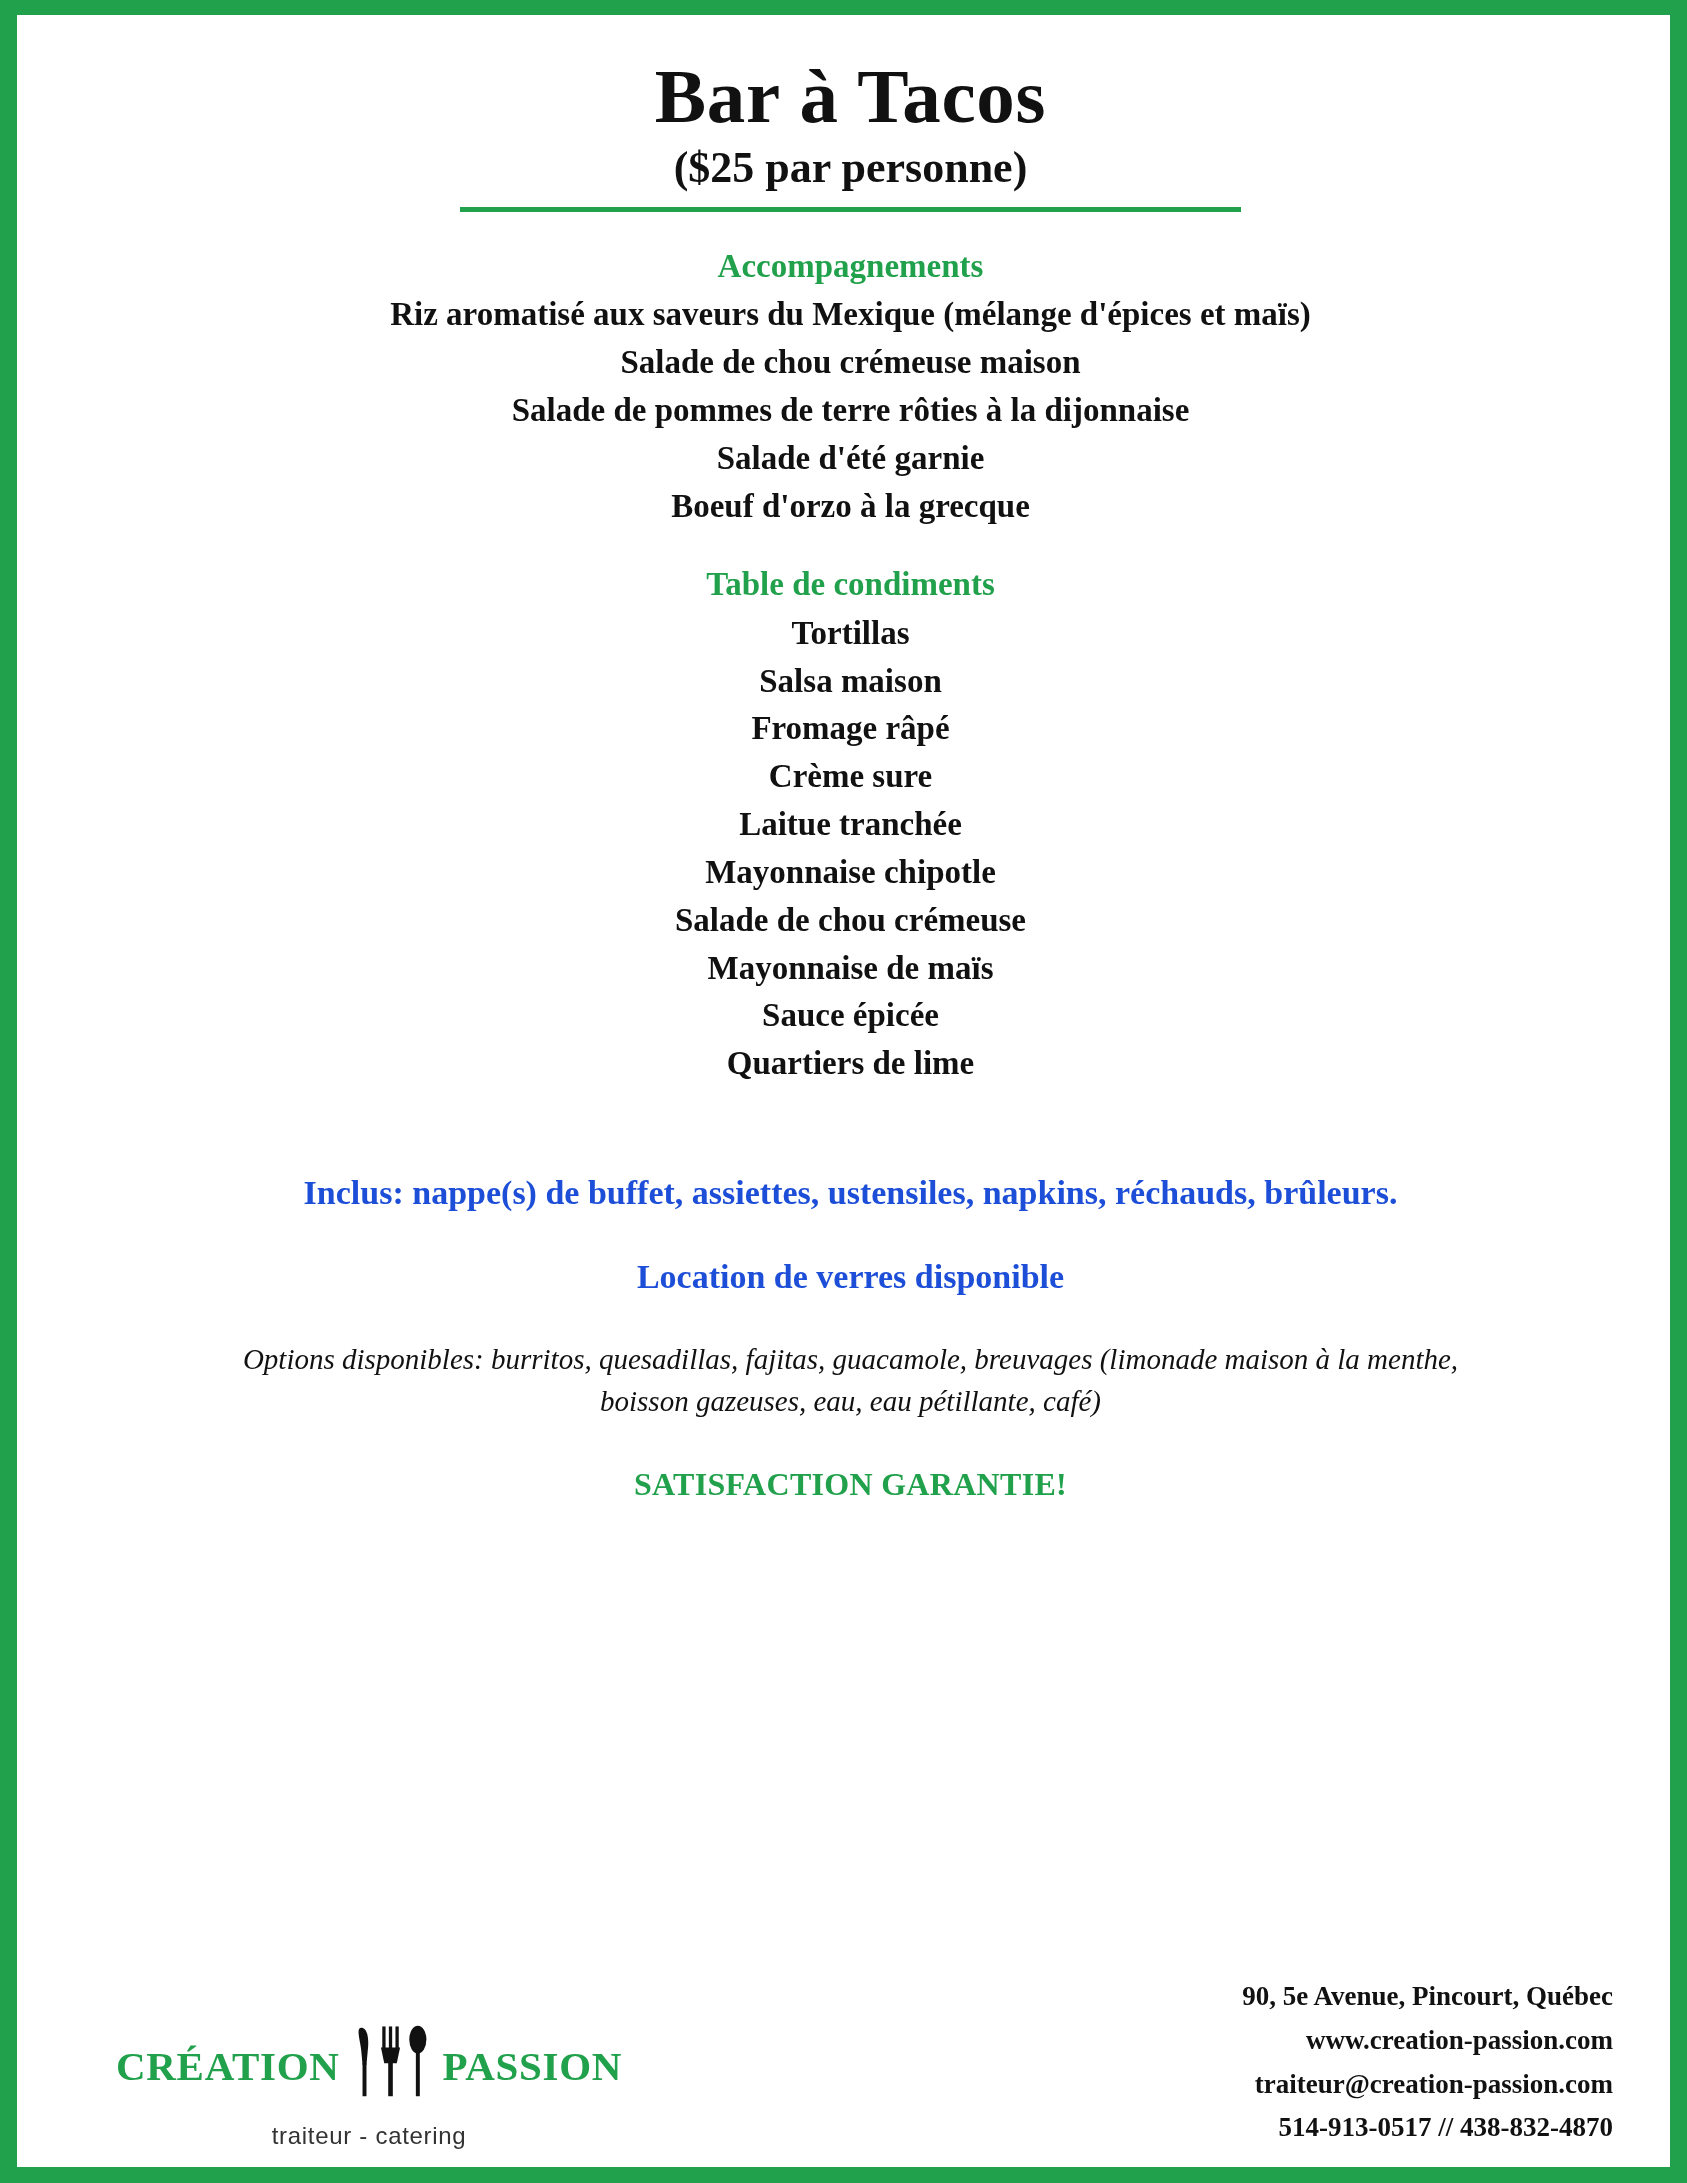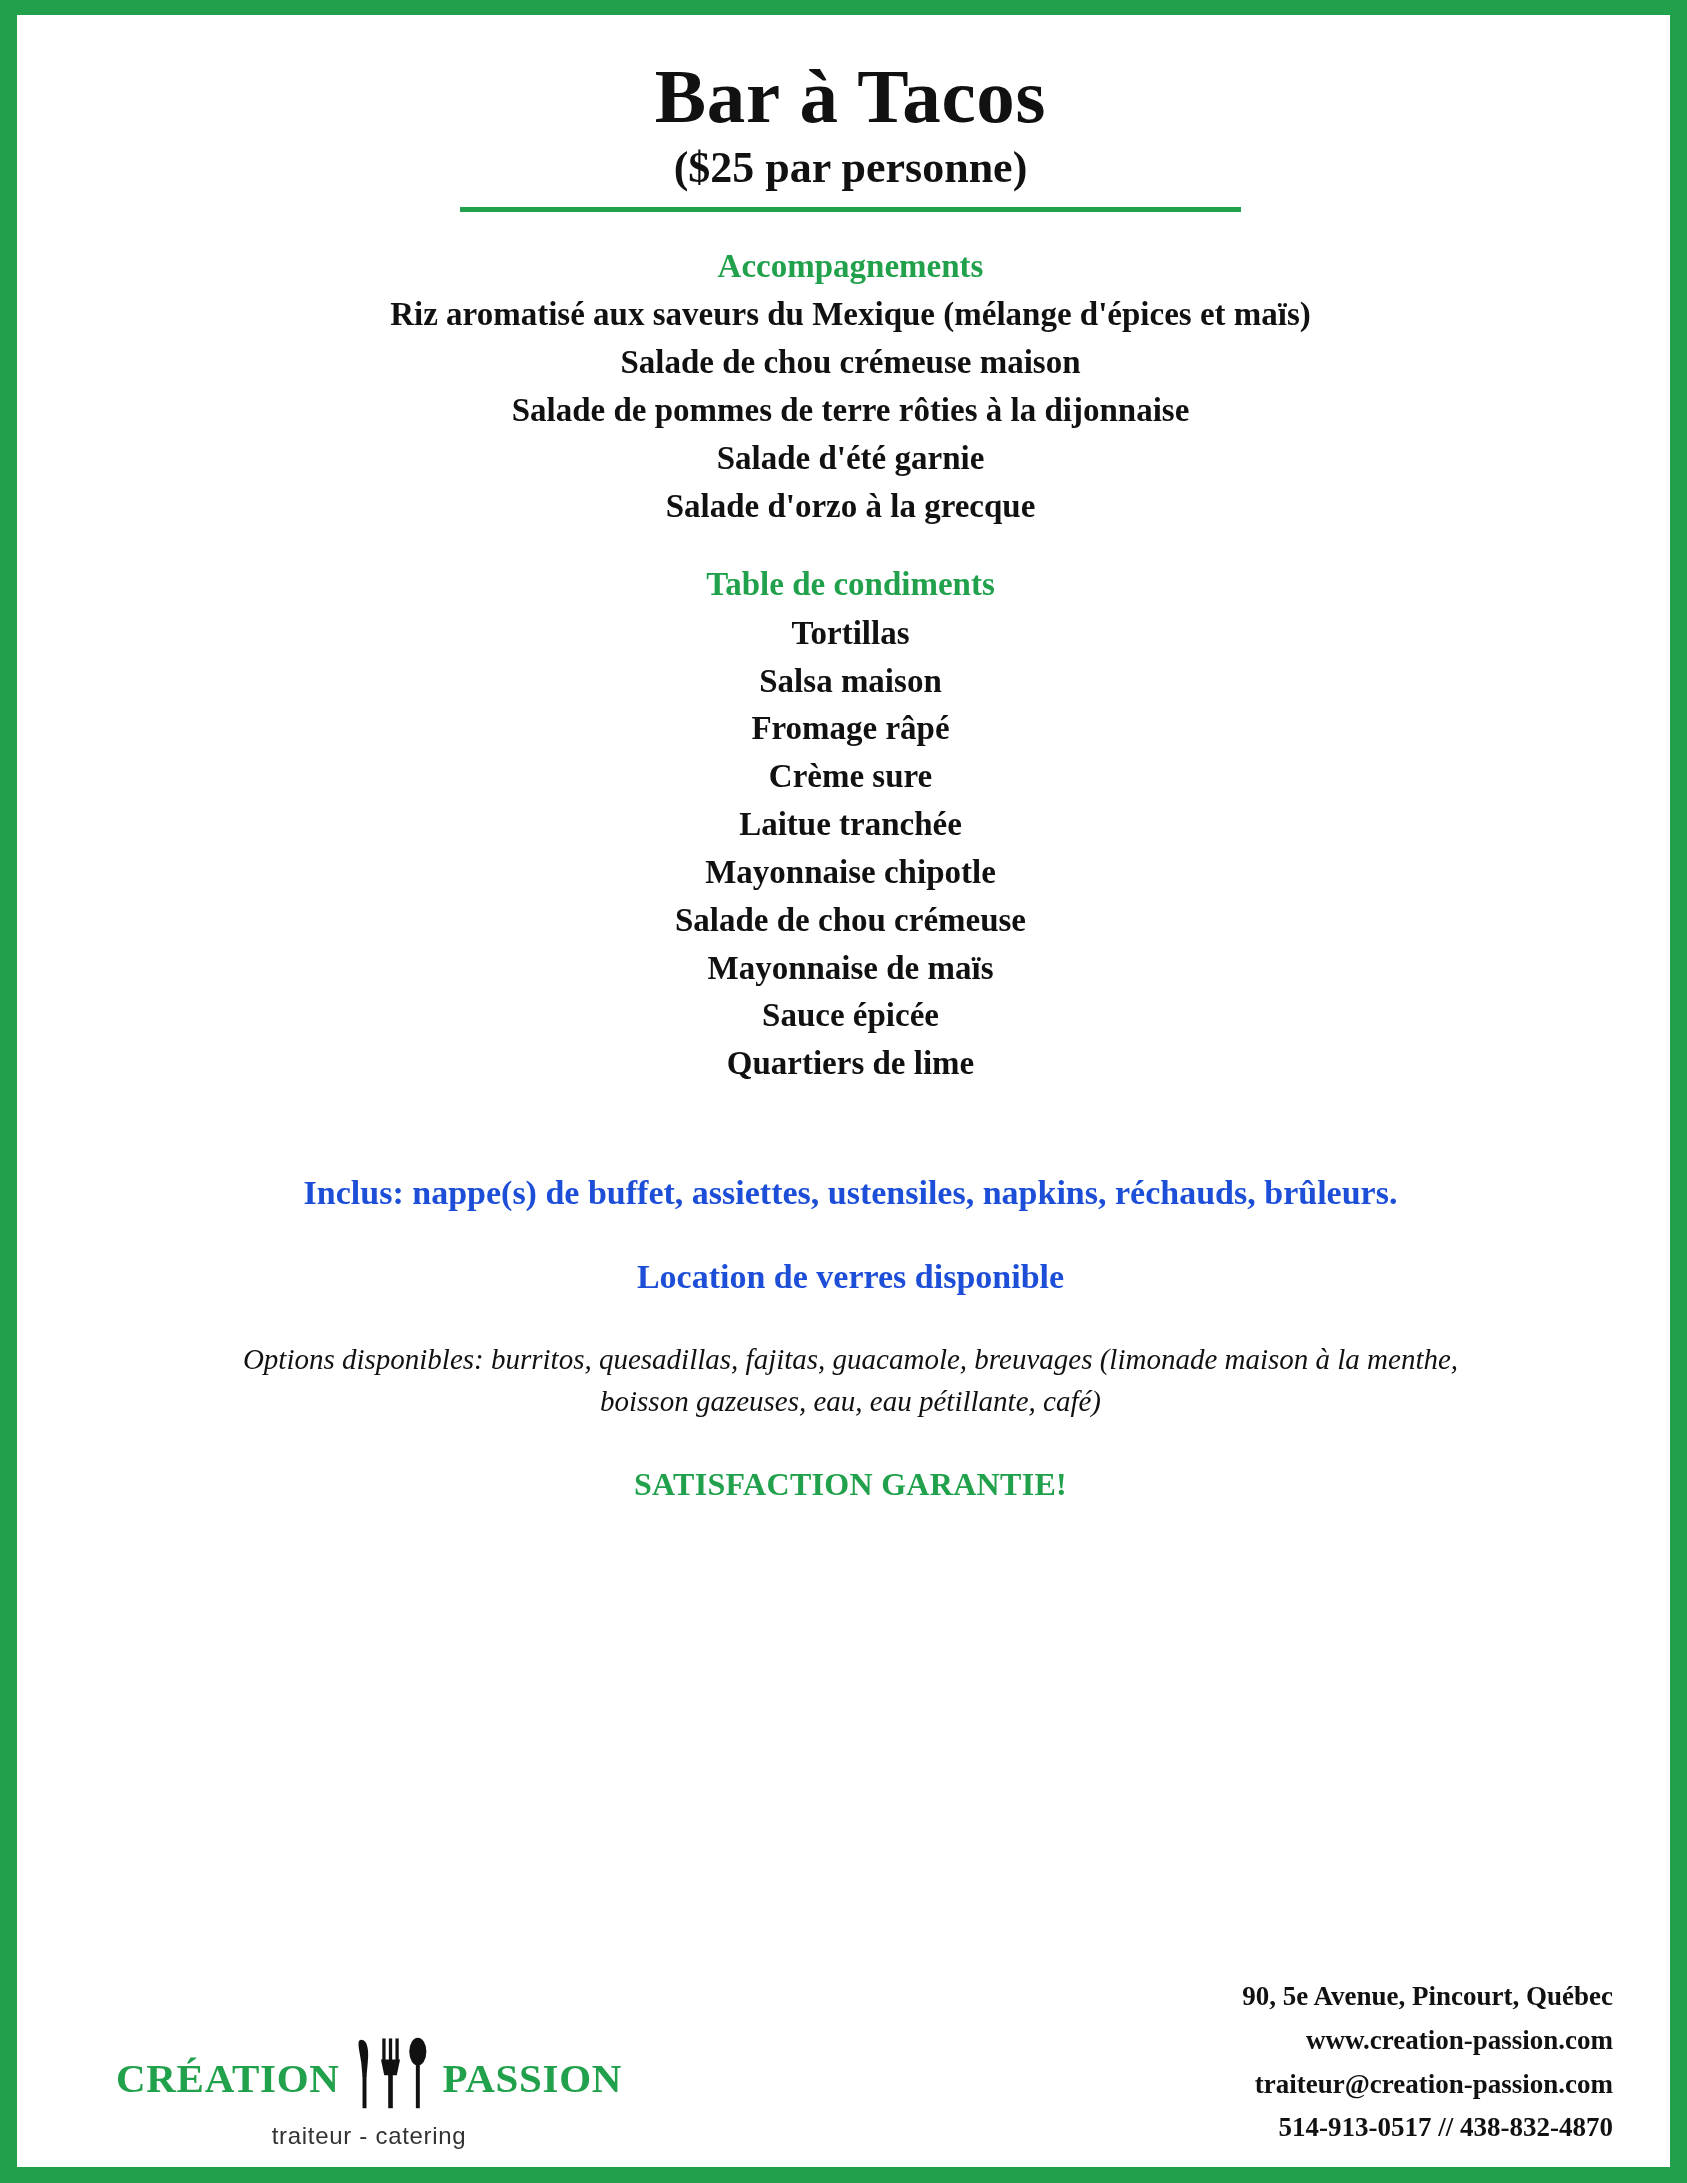--- a/index.html
+++ b/index.html
@@ -134,21 +134,21 @@
   }
   .utensils {
     display: flex;
     align-items: flex-end;
     gap: 6px;
     height: 73px;
     position: relative;
     top: -2.6px;
   }
   .logo-sub {
-    margin-top: 8px;
+    margin-top: 20px;
     font-size: 24px;
     color: #333333;
     font-family: "Liberation Sans", sans-serif;
     letter-spacing: 0.7px;
   }
   .contact {
     text-align: right;
     font-size: 27px;
     font-weight: 700;
     color: #111111;
@@ -166,21 +166,21 @@
     <div class="subtitle">($25 par personne)</div>
     <div class="rule"></div>
 
 
     <div class="section">
       <div class="section-heading">Accompagnements</div>
       <div class="item">Riz aromatisé aux saveurs du Mexique (mélange d'épices et maïs)</div>
       <div class="item">Salade de chou crémeuse maison</div>
       <div class="item">Salade de pommes de terre rôties à la dijonnaise</div>
       <div class="item">Salade d'été garnie</div>
-      <div class="item">Salade d'orzo à la grecque</div>
+      <div class="item">Boeuf d'orzo à la grecque</div>
     </div>
 
     <div class="section">
       <div class="section-heading">Table de condiments</div>
       <div class="item">Tortillas</div>
       <div class="item">Salsa maison</div>
       <div class="item">Fromage râpé</div>
       <div class="item">Crème sure</div>
       <div class="item">Laitue tranchée</div>
       <div class="item">Mayonnaise chipotle</div>

